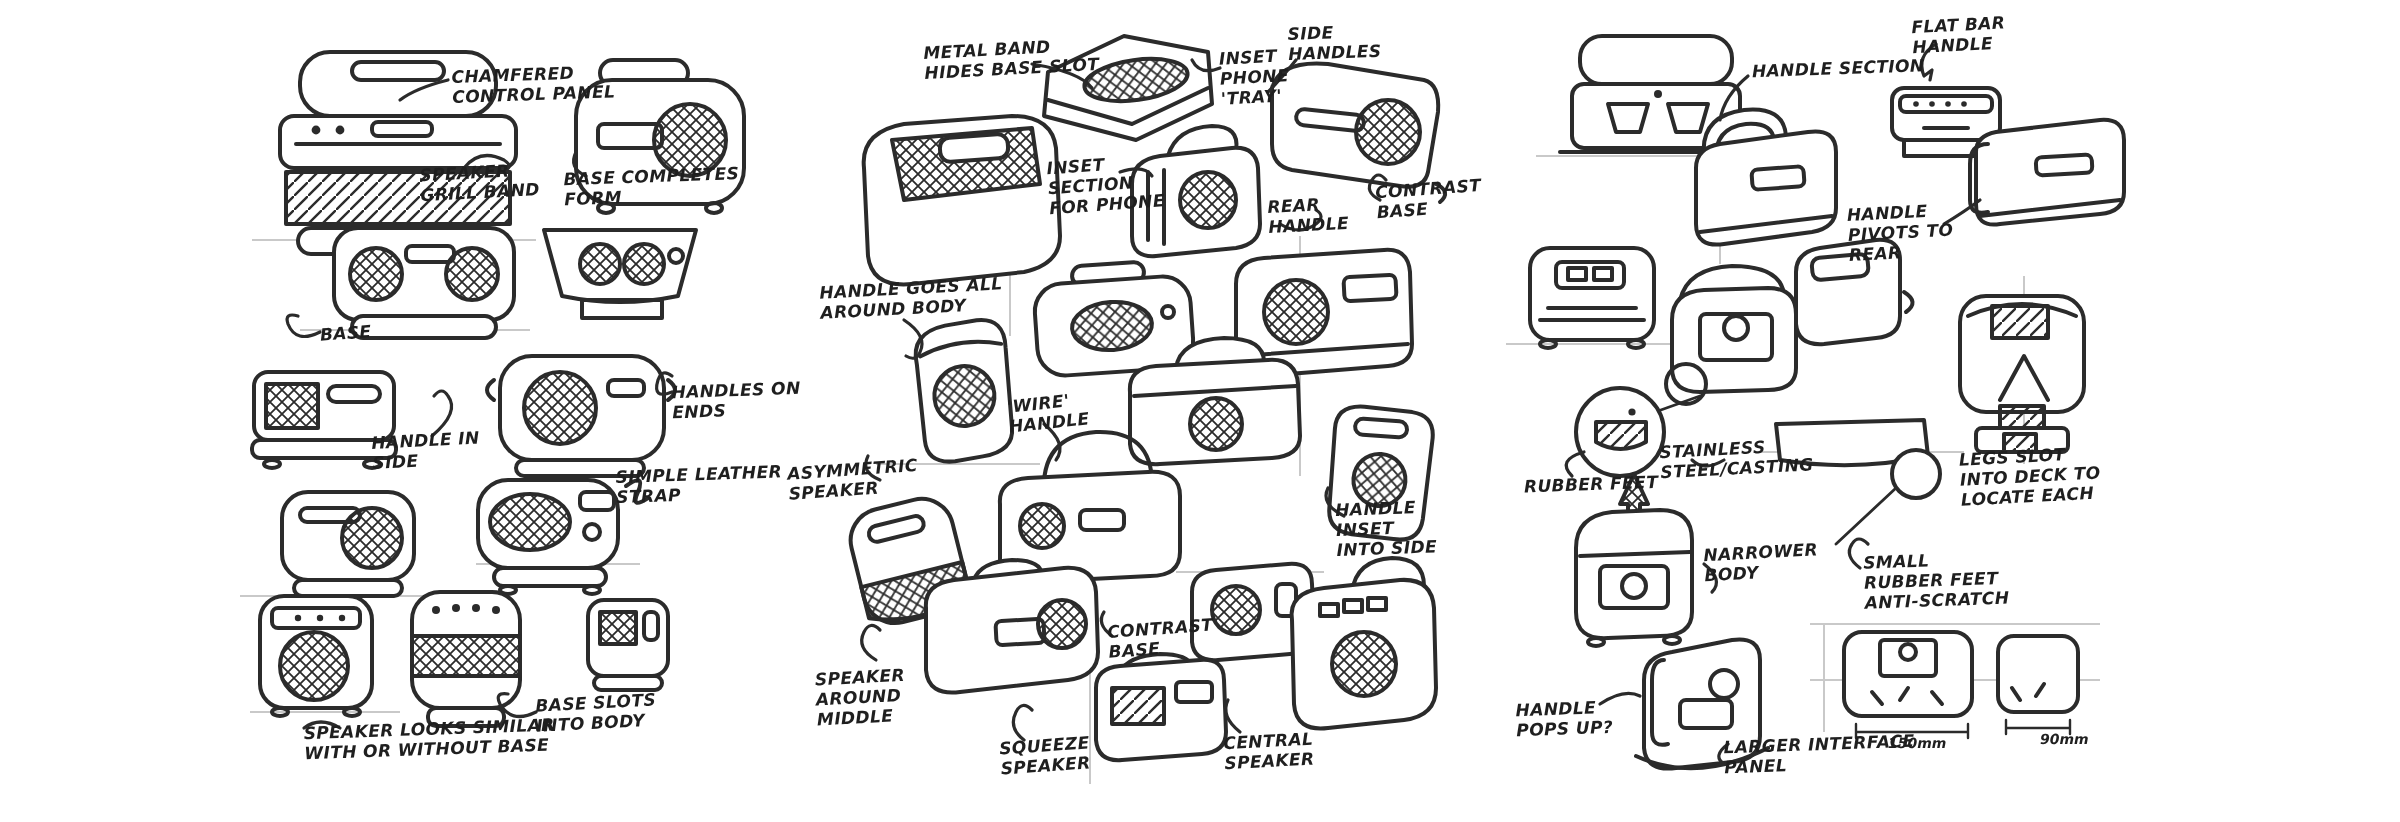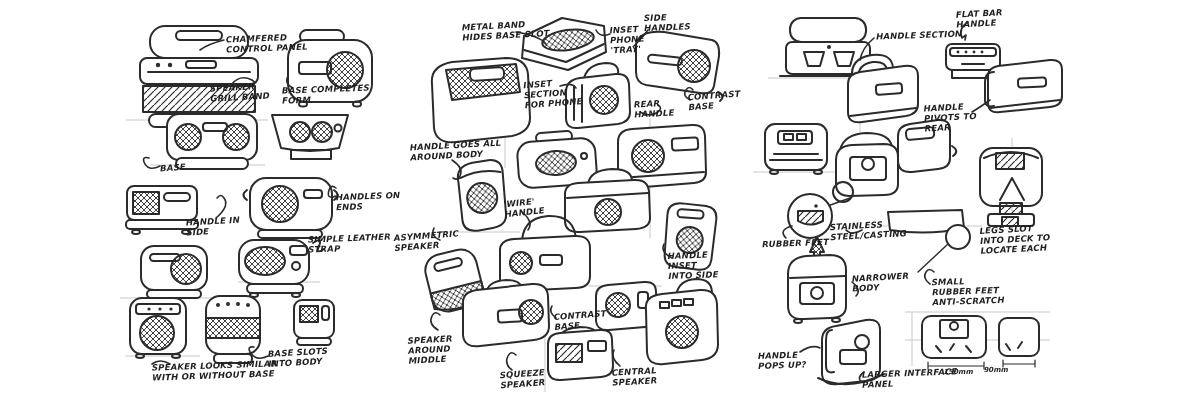--- a/index.html
+++ b/index.html
@@ -444,15 +444,15 @@
   <div class="note" style="left:924px;top:102px;width:58px;transform:rotate(-3deg)">HANDLE PIVOTS TO REAR</div>
   <div class="note" style="left:762px;top:238px;width:70px;transform:rotate(-2deg)">RUBBER FEET</div>
   <div class="note" style="left:830px;top:220px;width:82px;transform:rotate(-3deg)">STAINLESS STEEL/CASTING</div>
   <div class="note" style="left:980px;top:224px;width:72px;transform:rotate(-3deg)">LEGS SLOT INTO DECK TO LOCATE EACH</div>
   <div class="note" style="left:932px;top:276px;width:76px;transform:rotate(-2deg)">SMALL RUBBER FEET ANTI-SCRATCH</div>
   <div class="note" style="left:852px;top:272px;width:62px;transform:rotate(-3deg)">NARROWER BODY</div>
   <div class="note" style="left:758px;top:350px;width:62px;transform:rotate(-2deg)">HANDLE POPS UP?</div>
   <div class="note" style="left:862px;top:368px;width:96px;transform:rotate(-2deg)">LARGER INTERFACE PANEL</div>
 
   <div class="dim" style="left:944px;top:368px">150mm</div>
-  <div class="dim" style="left:984px;top:366px">90mm</div>
+  <div class="dim" style="left:1020px;top:366px">90mm</div>
 
 </div>
 
 </body></html>

